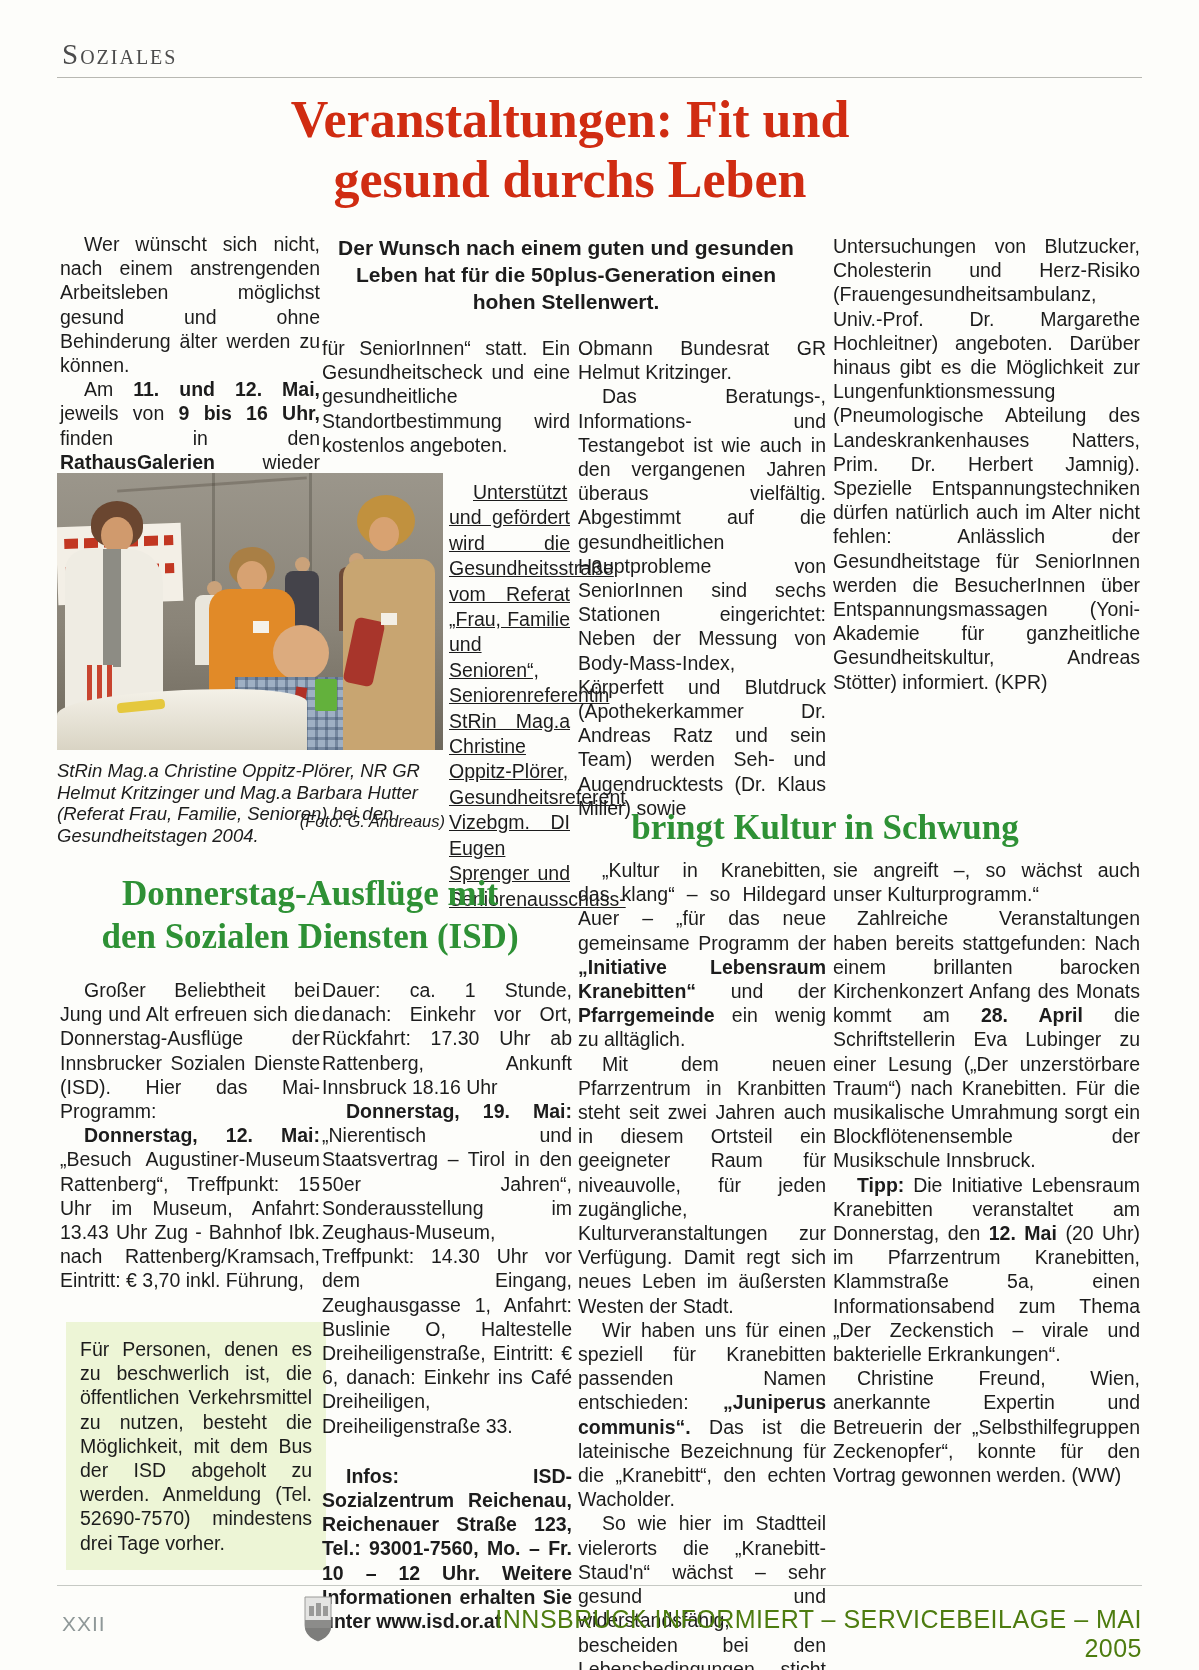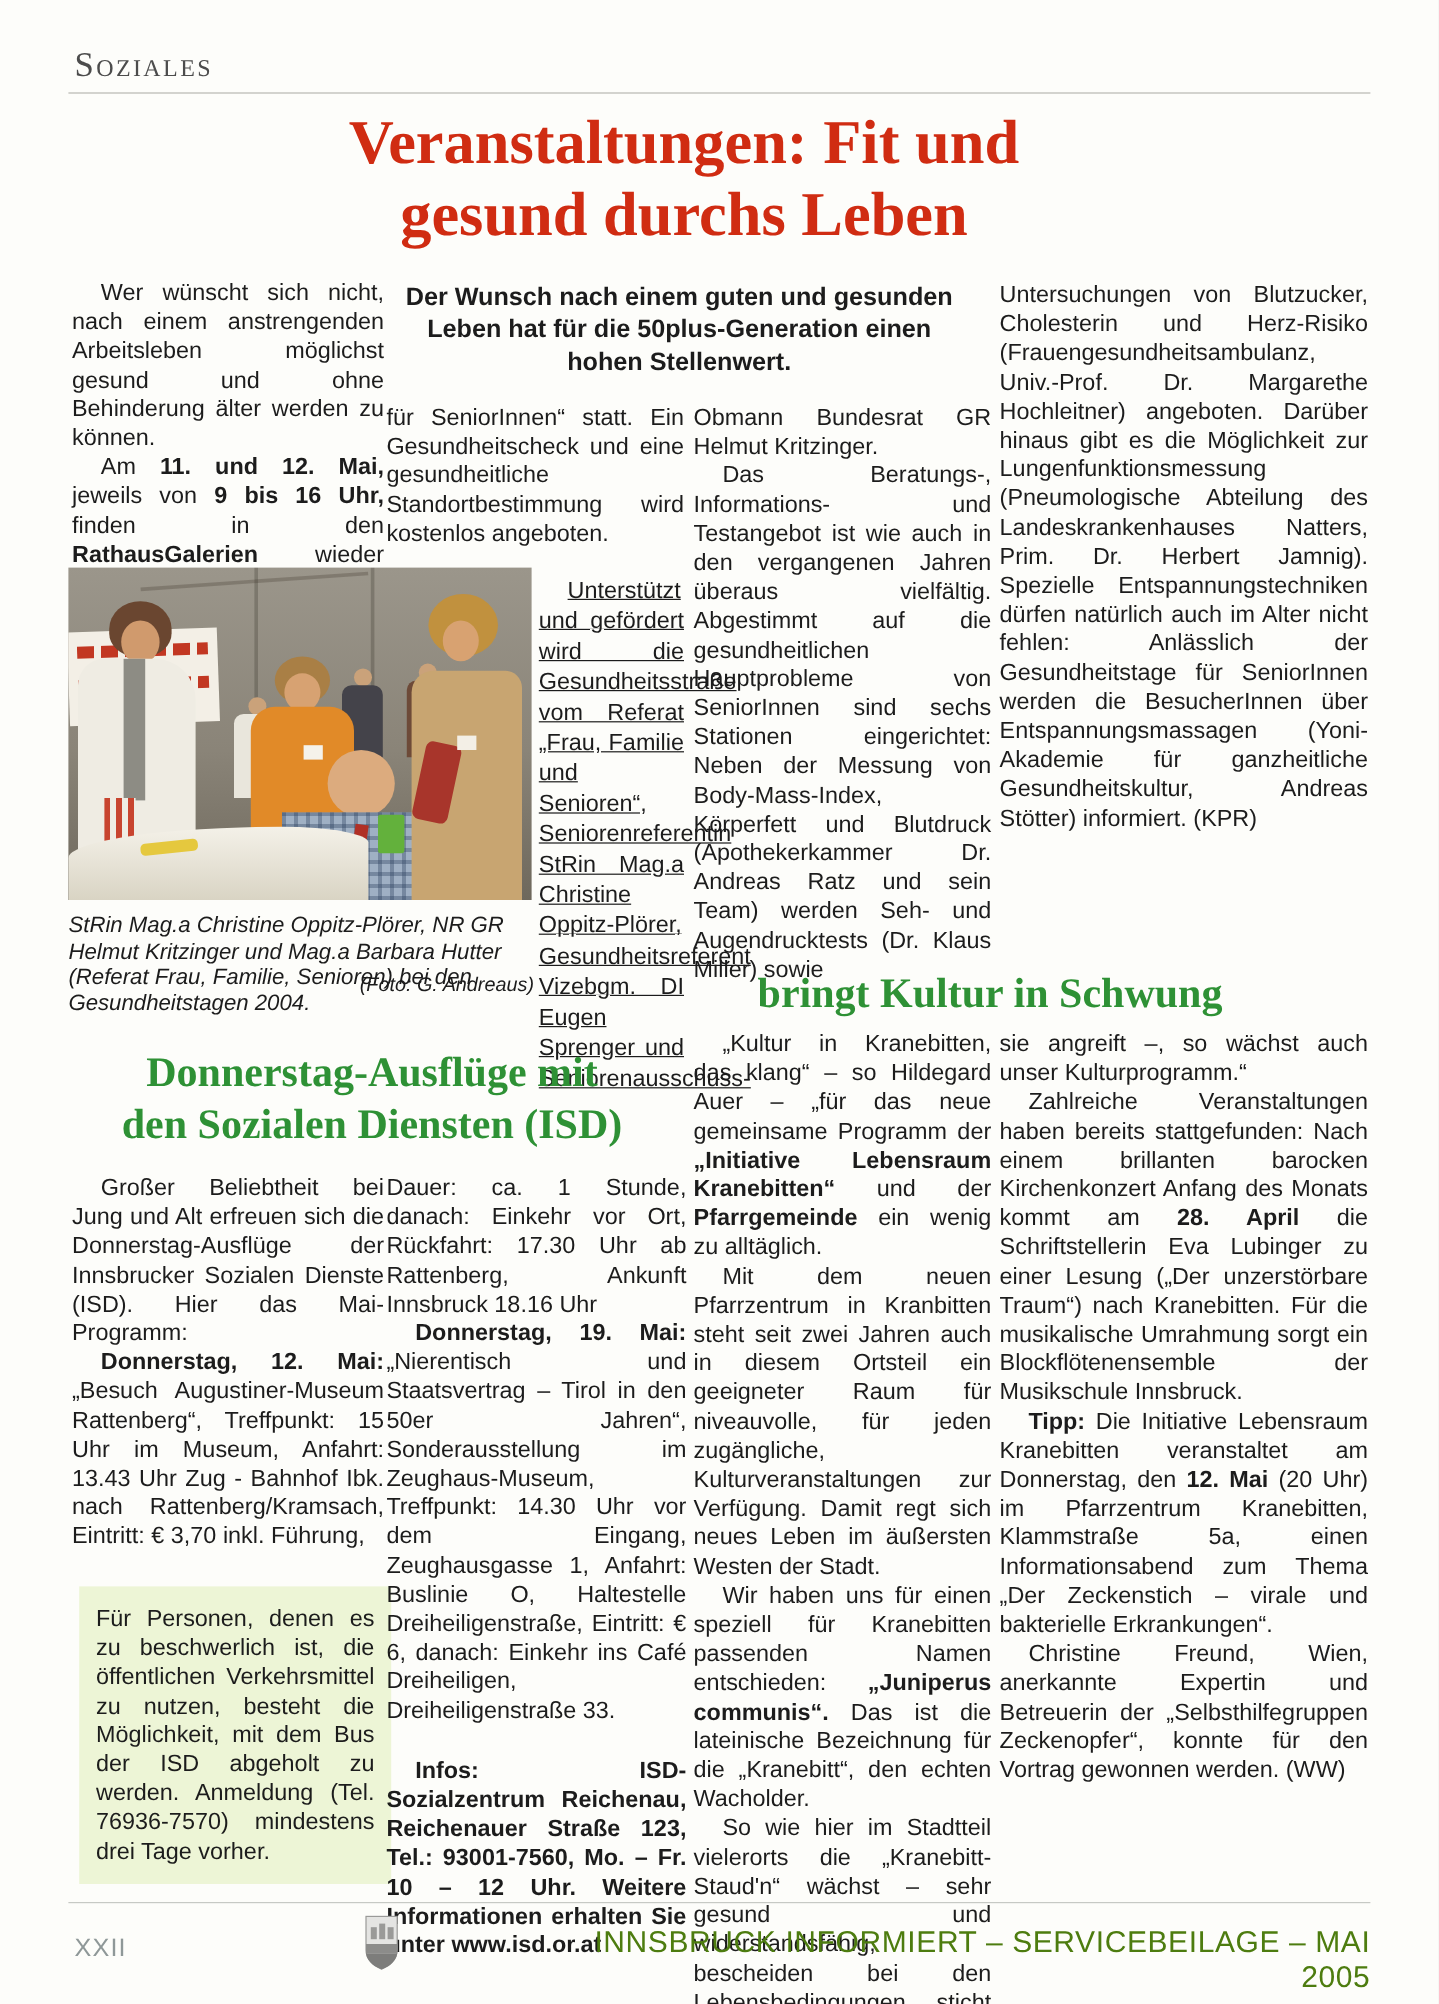--- a/index.html
+++ b/index.html
@@ -117,21 +117,21 @@
     <span class="cap-credit">(Foto: G. Andreaus)</span>
   </div>
 
   <h2 class="green-hl" style="left:40px;top:872px;width:540px;"><span>Donnerstag-Ausflüge mit</span><br><span>den Sozialen Diensten (ISD)</span></h2>
 
   <div class="col" style="left:60px;top:978px;width:260px;">
       <p class="para indent"><span>Großer Beliebtheit bei Jung und Alt erfreuen sich die Donnerstag-Ausflüge der Innsbrucker Sozialen Dienste (ISD). Hier das Mai-Programm:</span></p>
       <p class="para indent"><span class="b">Donnerstag, 12. Mai:</span><span> „Besuch Augustiner-Museum Rattenberg“, Treffpunkt: 15 Uhr im Museum, Anfahrt: 13.43 Uhr Zug - Bahnhof Ibk. nach Rattenberg/Kramsach, Eintritt: € 3,70 inkl. Führung,</span></p>
     </div>
   <div class="infobox">
-      <p class="para"><span>Für Personen, denen es zu beschwerlich ist, die öffentlichen Verkehrsmittel zu nutzen, besteht die Möglichkeit, mit dem Bus der ISD abgeholt zu werden. Anmeldung (Tel. 76936-7570) mindestens drei Tage vorher.</span></p>
+      <p class="para"><span>Für Personen, denen es zu beschwerlich ist, die öffentlichen Verkehrsmittel zu nutzen, besteht die Möglichkeit, mit dem Bus der ISD abgeholt zu werden. Anmeldung (Tel. 52690-7570) mindestens drei Tage vorher.</span></p>
     </div>
   <div class="col" style="left:322px;top:978px;width:250px;">
       <p class="para"><span>Dauer: ca. 1 Stunde, danach: Einkehr vor Ort, Rückfahrt: 17.30 Uhr ab Rattenberg, Ankunft Innsbruck 18.16 Uhr</span></p>
       <p class="para indent"><span class="b">Donnerstag, 19. Mai:</span><span> „Nierentisch und Staatsvertrag – Tirol in den 50er Jahren“, Sonderausstellung im Zeughaus-Museum, Treffpunkt: 14.30 Uhr vor dem Eingang, Zeughausgasse 1, Anfahrt: Buslinie O, Haltestelle Dreiheiligenstraße, Eintritt: € 6, danach: Einkehr ins Café Dreiheiligen, Dreiheiligenstraße 33.</span></p>
       <p class="para indent mt"><span class="b">Infos: ISD-Sozialzentrum Reichenau, Reichenauer Straße 123, Tel.: 93001-7560, Mo. – Fr. 10 – 12 Uhr. Weitere Informationen erhalten Sie unter www.isd.or.at</span></p>
     </div>
 
   <h2 class="green-hl" style="left:555px;top:763px;width:540px;"><br><span>bringt Kultur in Schwung</span></h2>
 
   <div class="col" style="left:578px;top:858px;width:248px;">

